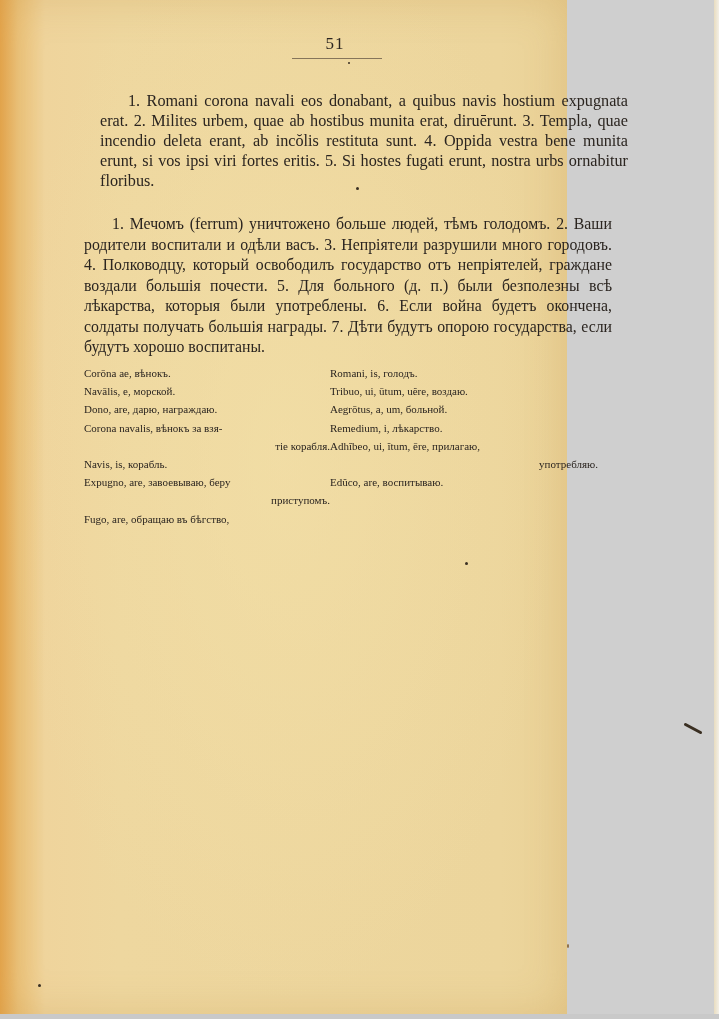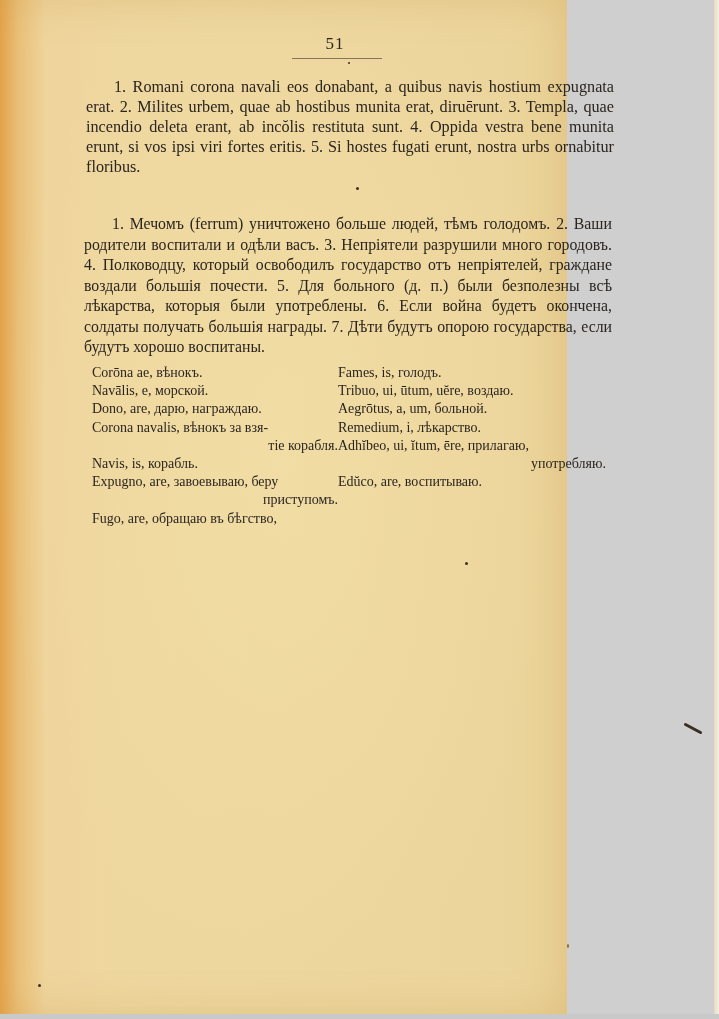--- a/index.html
+++ b/index.html
@@ -35,57 +35,57 @@
   }
   .para {
     position:absolute; left:84px; width:528px;
     font-size:16.2px; line-height:20px; text-align:justify;
     text-indent:28px;
   }
   .para.latin { top:75px; }
   .para.russian { top:214px; font-size:15.8px; line-height:20.5px; }
   .vocab {
     position:absolute; top:364px; left:84px; width:530px;
-    display:flex; justify-content:center;
-    font-size:14px; line-height:18.2px;
+    display:flex; justify-content:flex-start;
+    font-size:11px; line-height:18.2px;
   }
   .col { width:246px; }
   .col.right { width:268px; }
   .entry { text-align:justify; }
   .entry .cont { display:block; text-align:right; }
   .speck { position:absolute; background:#3a2f22; border-radius:50%; }
   .mark {
     position:absolute; left:683px; top:727px; width:20px; height:3px;
     background:#3a2f22; transform:rotate(28deg); border-radius:2px;
   }
 </style>
 </head>
 <body>
 
 <div class="page">
 
   <div class="pagenum ink">51</div>
   <div class="rule"></div>
 
-  <p class="para latin ink" style="margin:2px;">1. Romani corona navali eos donabant, a quibus navis hostium expugnata erat. 2. Milites urbem, quae ab hostibus munita erat, diruērunt. 3. Templa, quae incendio deleta erant, ab incŏlis restituta sunt. 4. Oppida vestra bene munita erunt, si vos ipsi viri fortes eritis. 5. Si hostes fugati erunt, nostra urbs ornabitur floribus.</p>
+  <p class="para latin ink" style="margin:16px;">1. Romani corona navali eos donabant, a quibus navis hostium expugnata erat. 2. Milites urbem, quae ab hostibus munita erat, diruērunt. 3. Templa, quae incendio deleta erant, ab incŏlis restituta sunt. 4. Oppida vestra bene munita erunt, si vos ipsi viri fortes eritis. 5. Si hostes fugati erunt, nostra urbs ornabitur floribus.</p>
 
   <p class="para russian ink" style="margin:0;">1. Мечомъ (ferrum) уничтожено больше людей, тѣмъ голодомъ. 2. Ваши родители воспитали и одѣли васъ. 3. Непріятели разрушили много городовъ. 4. Полководцу, который освободилъ государство отъ непріятелей, граждане воздали большія почести. 5. Для больного (д. п.) были безполезны всѣ лѣкарства, которыя были употреблены. 6. Если война будетъ окончена, солдаты получать большія награды. 7. Дѣти будутъ опорою государства, если будутъ хорошо воспитаны.</p>
 
   <div class="vocab ink">
     <div class="col left">
       <div class="entry"><span>Corōna ae, вѣнокъ.</span></div>
       <div class="entry"><span>Navālis, e, морской.</span></div>
       <div class="entry"><span>Dono, are, дарю, награждаю.</span></div>
       <div class="entry"><span>Corona navalis, вѣнокъ за взя-</span><span class="cont">тіе корабля.</span></div>
       <div class="entry"><span>Navis, is, корабль.</span></div>
       <div class="entry"><span>Expugno, are, завоевываю, беру</span><span class="cont">приступомъ.</span></div>
       <div class="entry"><span>Fugo, are, обращаю въ бѣгство,</span></div>
     </div>
     <div class="col right">
-      <div class="entry"><span>Fames, is, голодъ.</span></div>
+      <div class="entry"><span>Romani, is, голодъ.</span></div>
       <div class="entry"><span>Tribuo, ui, ūtum, uĕre, воздаю.</span></div>
       <div class="entry"><span>Aegrōtus, a, um, больной.</span></div>
       <div class="entry"><span>Remedium, i, лѣкарство.</span></div>
       <div class="entry"><span>Adhĭbeo, ui, ĭtum, ēre, прилагаю,</span><span class="cont">употребляю.</span></div>
       <div class="entry"><span>Edŭco, are, воспитываю.</span></div>
     </div>
   </div>
 
   <div class="speck" style="left:356px;top:187px;width:3px;height:3px;"></div>
   <div class="speck" style="left:465px;top:562px;width:3px;height:3px;"></div>

